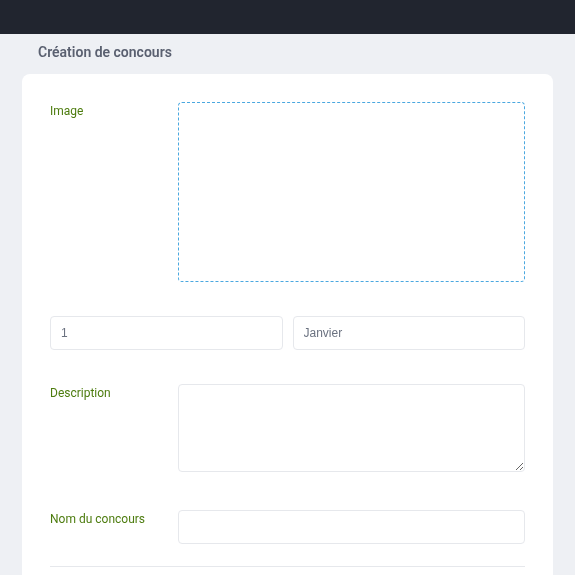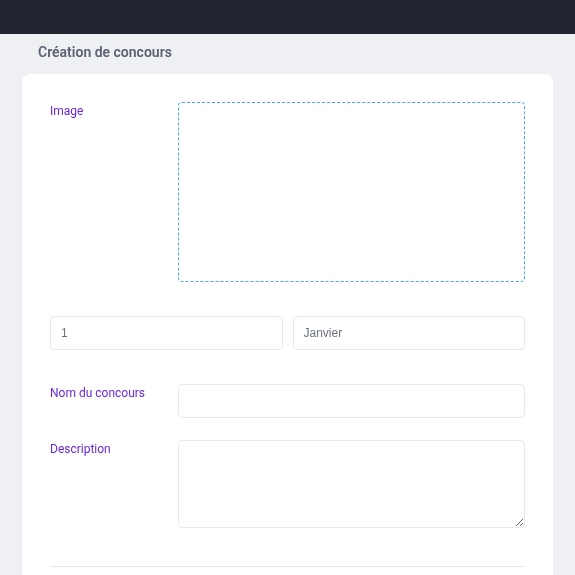--- a/index.html
+++ b/index.html
@@ -28,21 +28,21 @@
 }
 .row {
   display: flex;
   margin-bottom: 34px;
 }
 .row.tight { margin-bottom: 22px; }
 .label {
   width: 128px;
   flex-shrink: 0;
   font-size: 12px;
-  color: #6d28d9;
+  color: #4d7c0f;
   padding-top: 2px;
 }
 .field { flex: 1; }
 .dropzone {
   border: 1px dashed #4aa8e0;
   border-radius: 4px;
   height: 180px;
   background: #fff;
 }
 .date-group {
@@ -110,29 +110,29 @@
     <div class="field date-group">
       <select class="select">
         <option>1</option>
       </select>
       <select class="select">
         <option>Janvier</option>
       </select>
     </div>
   </div>
 
+  <div class="row">
+    <div class="label">Description</div>
+    <div class="field">
+      <textarea class="textarea" style=""></textarea>
+    </div>
+  </div>
+
   <div class="row tight">
     <div class="label">Nom du concours</div>
     <div class="field">
       <input class="input" type="text" value="" style="">
-    </div>
-  </div>
-
-  <div class="row">
-    <div class="label">Description</div>
-    <div class="field">
-      <textarea class="textarea" style=""></textarea>
     </div>
   </div>
 
   <hr class="divider">
 
 </div>
 
 </body></html>

